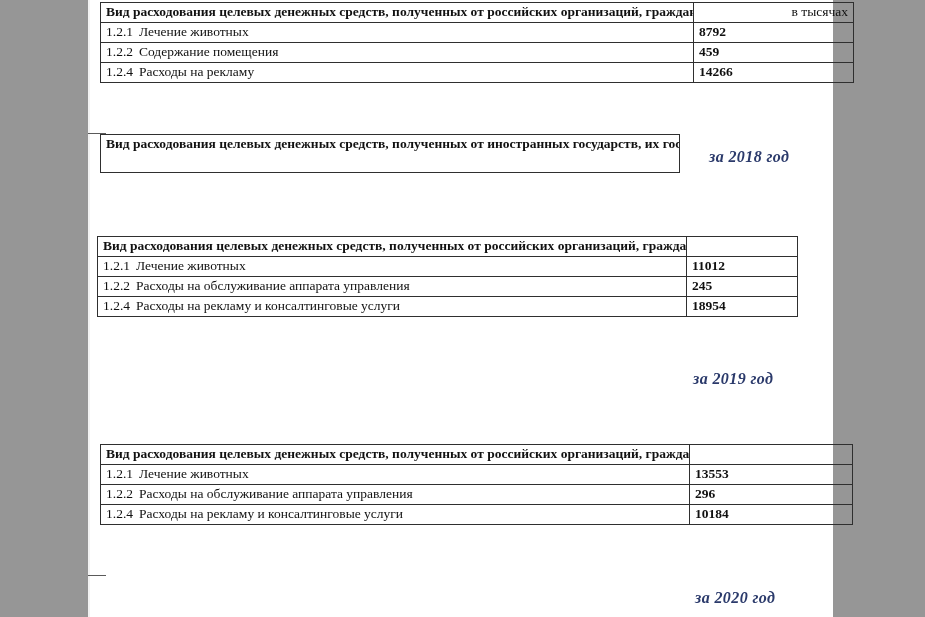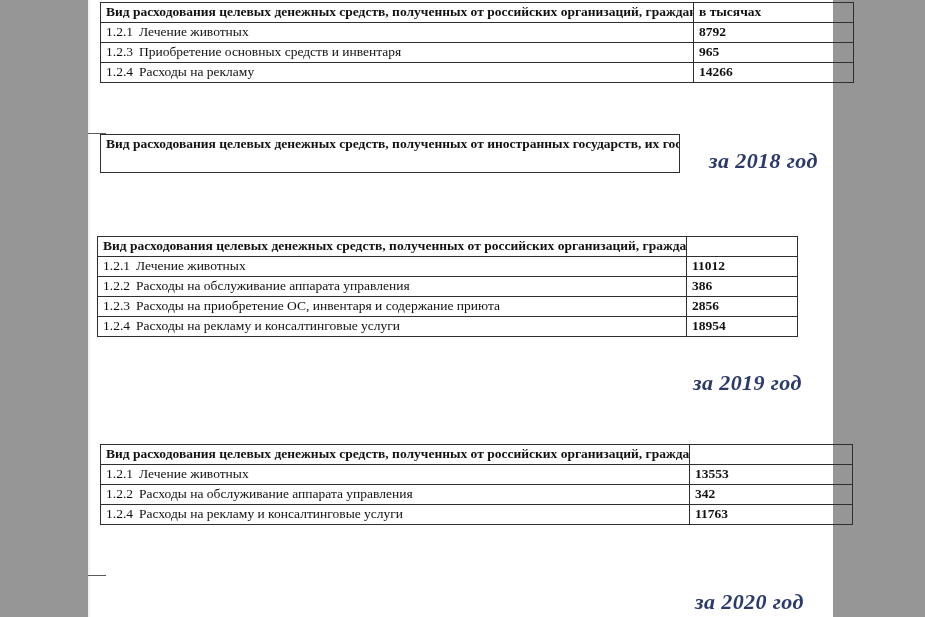--- a/index.html
+++ b/index.html
@@ -42,22 +42,22 @@
     white-space: nowrap;
     overflow: hidden;
   }
   .hdr-cell {
     font-weight: bold;
     font-size: 13.2px;
     line-height: 1.22;
     white-space: normal;
   }
   .hdr-units {
-    font-weight: bold;
-    text-align: left;
+    font-weight: normal;
+    text-align: right;
     font-size: 14px;
   }
   .num-cell {
     font-weight: bold;
   }
   .idx {
     display: inline-block;
     min-width: 33px;
   }
 
@@ -100,21 +100,21 @@
   }
   #table-3-2020 .c1 { width: 578px; }
   #table-3-2020 .c2 { width: 152px; }
 
   
   .year-caption {
     position: absolute;
     font-family: "Liberation Serif", "DejaVu Serif", serif;
     font-style: italic;
     font-weight: bold;
-    font-size: 22px;
+    font-size: 16px;
     color: #2b3a6b;
     letter-spacing: 0.4px;
     white-space: nowrap;
   }
   #year-2018 { left: 621px; top: 148px; }
   #year-2019 { left: 605px; top: 370px; }
   #year-2020 { left: 607px; top: 589px; }
 
   
   .break-rule {
@@ -143,22 +143,22 @@
     <tbody>
         <tr>
       <td class="c1 hdr-cell">Вид расходования целевых денежных средств, полученных от российских организаций, граждан Российской Федерации</td>
       <td class="c2 hdr-units">в тысячах</td>
     </tr>
     <tr>
       <td class="c1"><span class="idx">1.2.1</span><span>Лечение животных</span></td>
       <td class="c2 num-cell">8792</td>
     </tr>
     <tr>
-      <td class="c1"><span class="idx">1.2.3</span><span>Приобретение основных средств и инвентаря</span></td>
-      <td class="c2 num-cell">965</td>
+      <td class="c1"><span class="idx">1.2.2</span><span>Содержание помещения</span></td>
+      <td class="c2 num-cell">459</td>
     </tr>
     <tr>
       <td class="c1 soft-bottom"><span class="idx">1.2.4</span><span>Расходы на рекламу</span></td>
       <td class="c2 num-cell soft-bottom">14266</td>
     </tr>
   </tbody>
     </table>
 
   <table class="doc-table" id="table-2018-cont">
     <tbody>
@@ -175,25 +175,21 @@
         <tr>
       <td class="c1 hdr-cell soft-top">Вид расходования целевых денежных средств, полученных от российских организаций, граждан Российской Федерации</td>
       <td class="c2 hdr-units soft-top no-right"></td>
     </tr>
     <tr>
       <td class="c1"><span class="idx">1.2.1</span><span>Лечение животных</span></td>
       <td class="c2 num-cell no-right">11012</td>
     </tr>
     <tr>
       <td class="c1"><span class="idx">1.2.2</span><span>Расходы на обслуживание аппарата управления</span></td>
-      <td class="c2 num-cell no-right">386</td>
-    </tr>
-    <tr>
-      <td class="c1"><span class="idx">1.2.3</span><span>Расходы на приобретение ОС, инвентаря и содержание приюта</span></td>
-      <td class="c2 num-cell no-right">2856</td>
+      <td class="c2 num-cell no-right">245</td>
     </tr>
     <tr>
       <td class="c1 soft-bottom"><span class="idx">1.2.4</span><span>Расходы на рекламу и консалтинговые услуги</span></td>
       <td class="c2 num-cell soft-bottom no-right">18954</td>
     </tr>
   </tbody>
     </table>
 
   <div class="year-caption" id="year-2019">за 2019 год</div>
 
@@ -202,25 +198,25 @@
         <tr>
       <td class="c1 hdr-cell">Вид расходования целевых денежных средств, полученных от российских организаций, граждан Российской Федерации</td>
       <td class="c2 hdr-units"></td>
     </tr>
     <tr>
       <td class="c1"><span class="idx">1.2.1</span><span>Лечение животных</span></td>
       <td class="c2 num-cell">13553</td>
     </tr>
     <tr>
       <td class="c1"><span class="idx">1.2.2</span><span>Расходы на обслуживание аппарата управления</span></td>
-      <td class="c2 num-cell">342</td>
+      <td class="c2 num-cell">296</td>
     </tr>
     <tr>
       <td class="c1 soft-bottom"><span class="idx">1.2.4</span><span>Расходы на рекламу и консалтинговые услуги</span></td>
-      <td class="c2 num-cell soft-bottom">11763</td>
+      <td class="c2 num-cell soft-bottom">10184</td>
     </tr>
   </tbody>
     </table>
 
   <div class="year-caption" id="year-2020">за 2020 год</div>
 
   <div class="break-rule" id="break-rule-1"></div>
   <div class="break-rule" id="break-rule-2"></div>
 
 </div>

